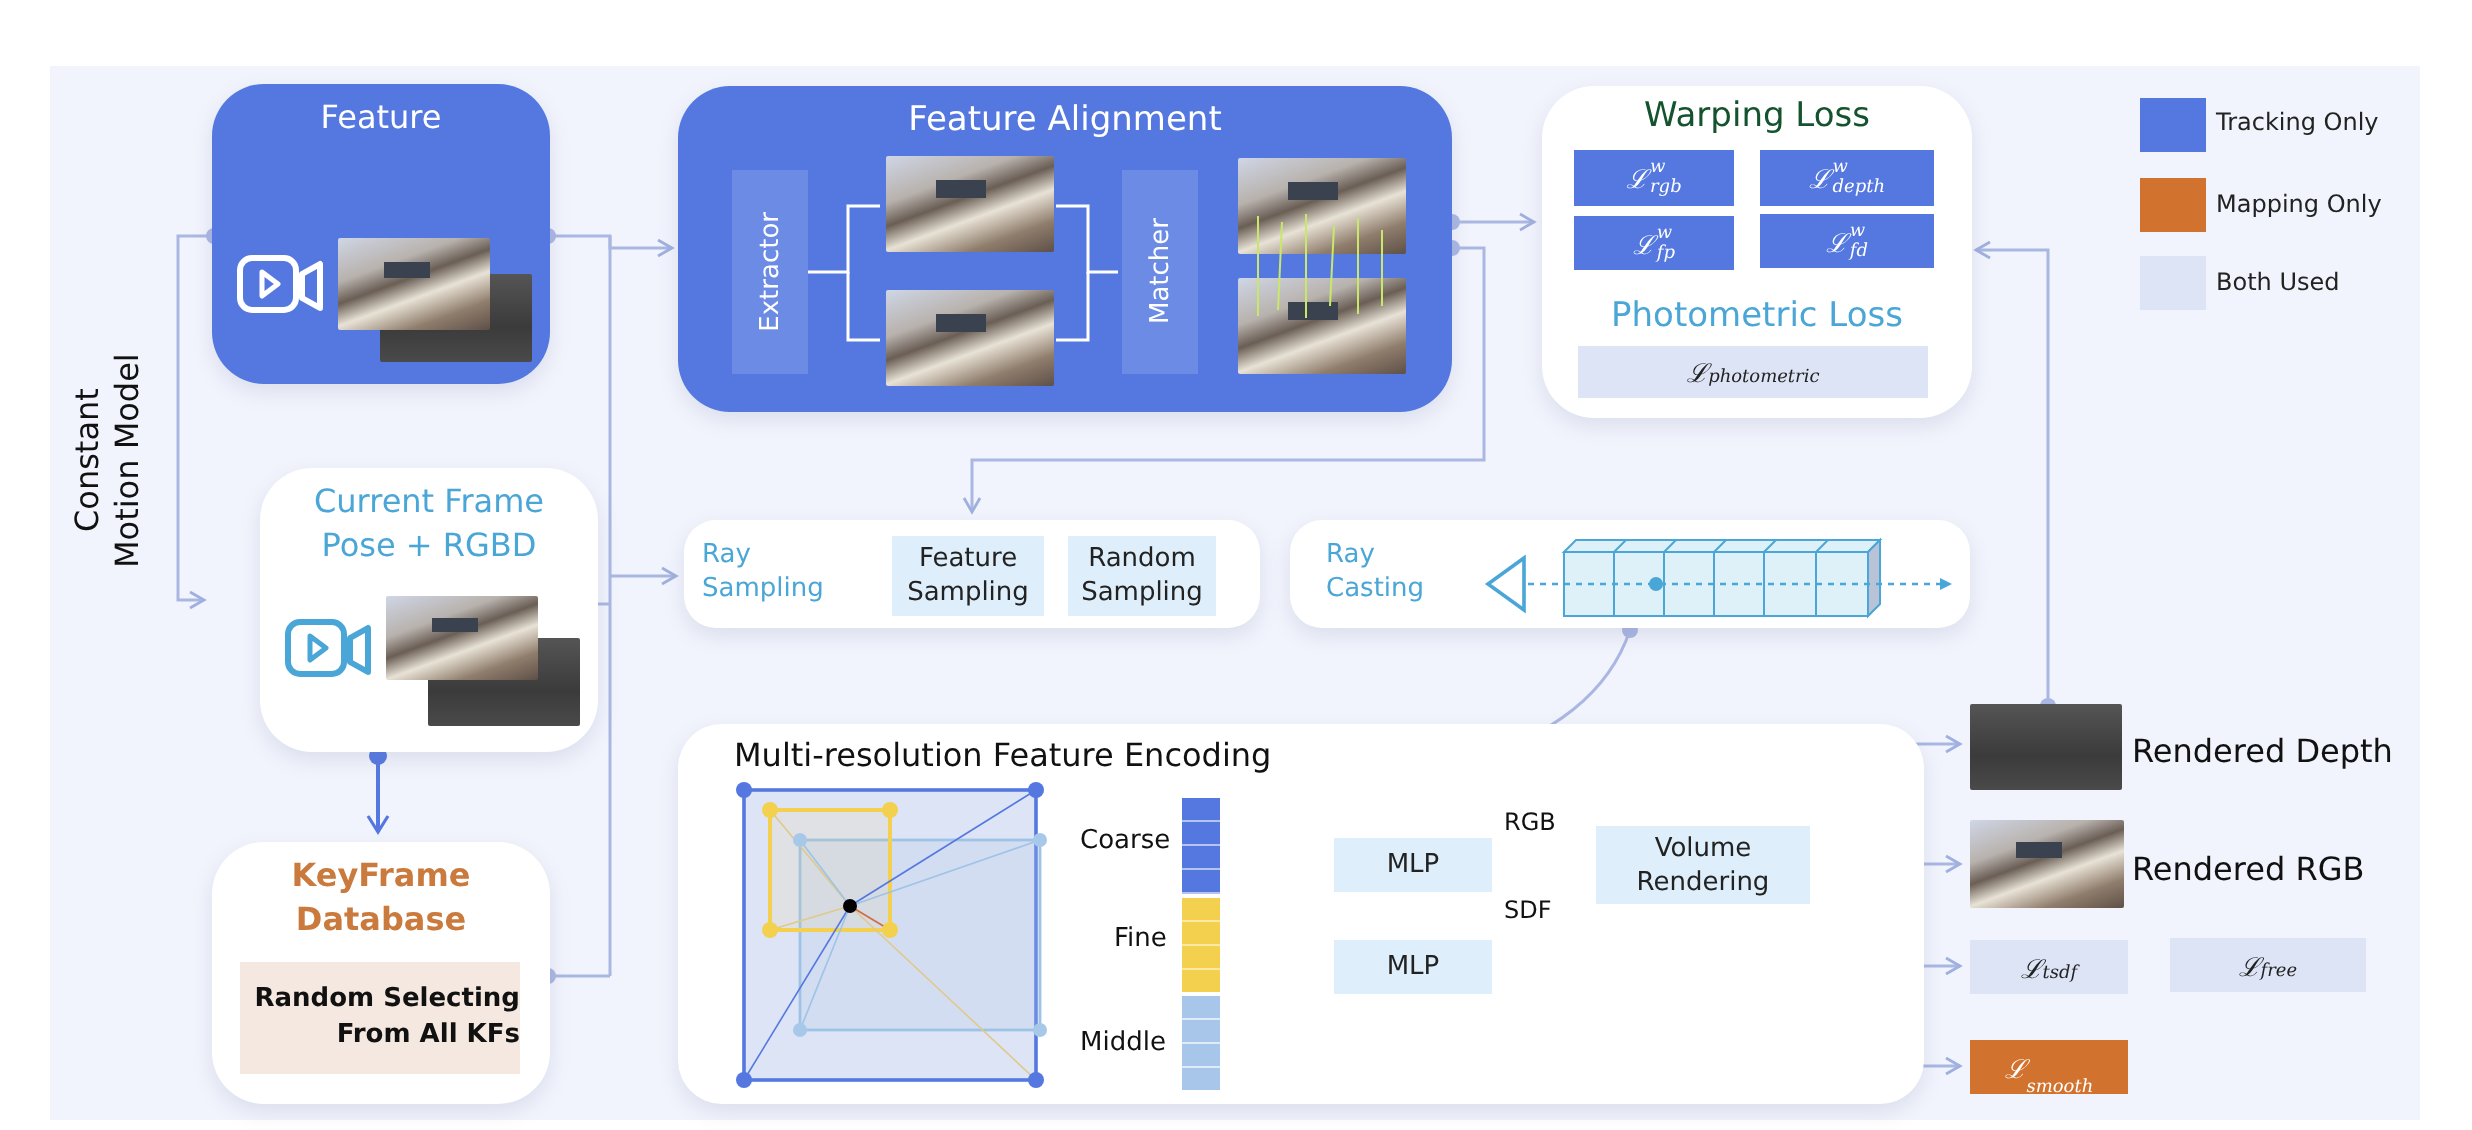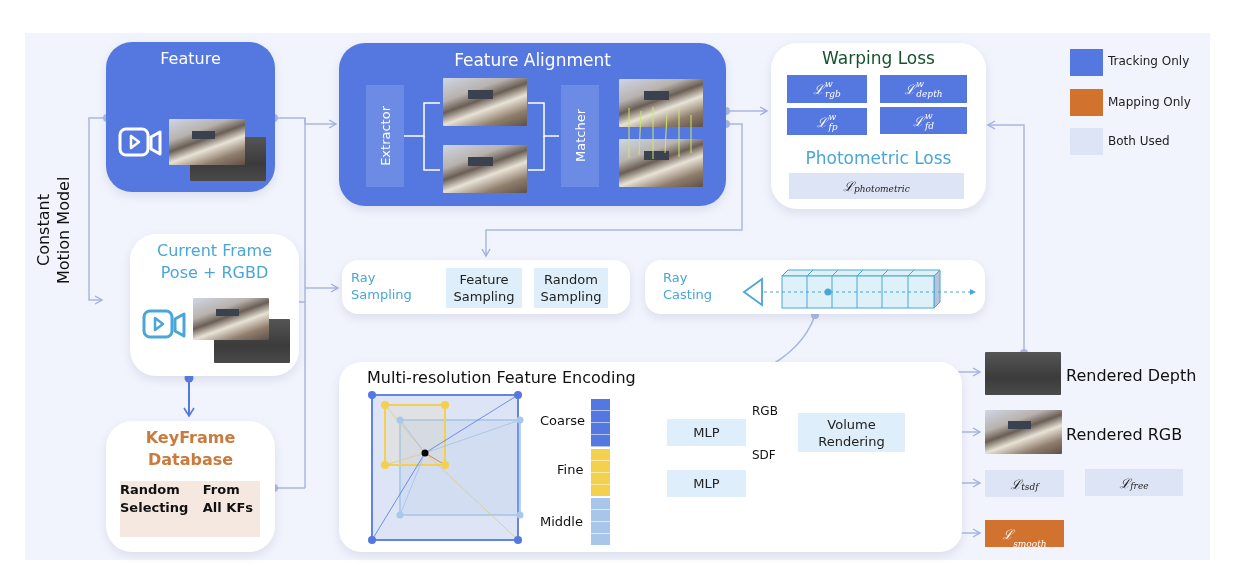--- a/index.html
+++ b/index.html
@@ -124,21 +124,21 @@
   </svg>
   <div class="photo depth" style="left:84px;top:85px;width:76px;height:44px;"></div>
   <div class="photo rgb" style="left:63px;top:64px;width:76px;height:42px;"></div>
 </div>
 
 <div class="card white-card" style="left:106px;top:421px;width:169px;height:131px;font-weight:bold;">
   <div class="ctitle" style="top:6px;color:#c97a3c;">
     <div>KeyFrame</div>
     <div>Database</div>
   </div>
-  <div class="abs" style="left:14px;top:60px;width:140px;height:56px;background:#f4e8e0;font-size:13px;color:#111;text-align:left;line-height:18px;display:flex;flex-direction:row;justify-content:center;">
+  <div class="abs" style="left:14px;top:60px;width:140px;height:56px;background:#f4e8e0;font-size:13px;color:#111;text-align:right;line-height:18px;display:flex;flex-direction:column;justify-content:center;">
     <div>Random Selecting</div>
     <div>From All KFs</div>
   </div>
 </div>
 
 <div class="card blue-card" style="left:339px;top:43px;width:387px;height:163px;">
   <div class="ctitle" style="top:6px;font-size:17px;">Feature Alignment</div>
   <div class="inner-box" style="left:27px;top:42px;width:38px;height:102px;">
     <span class="vtext">Extractor</span>
   </div>

